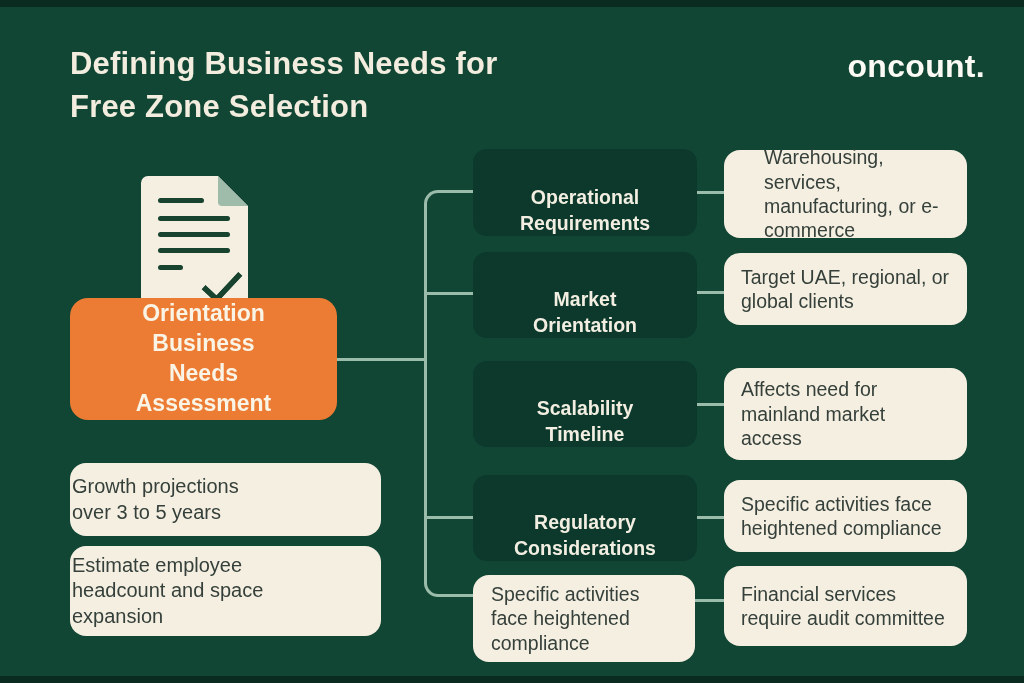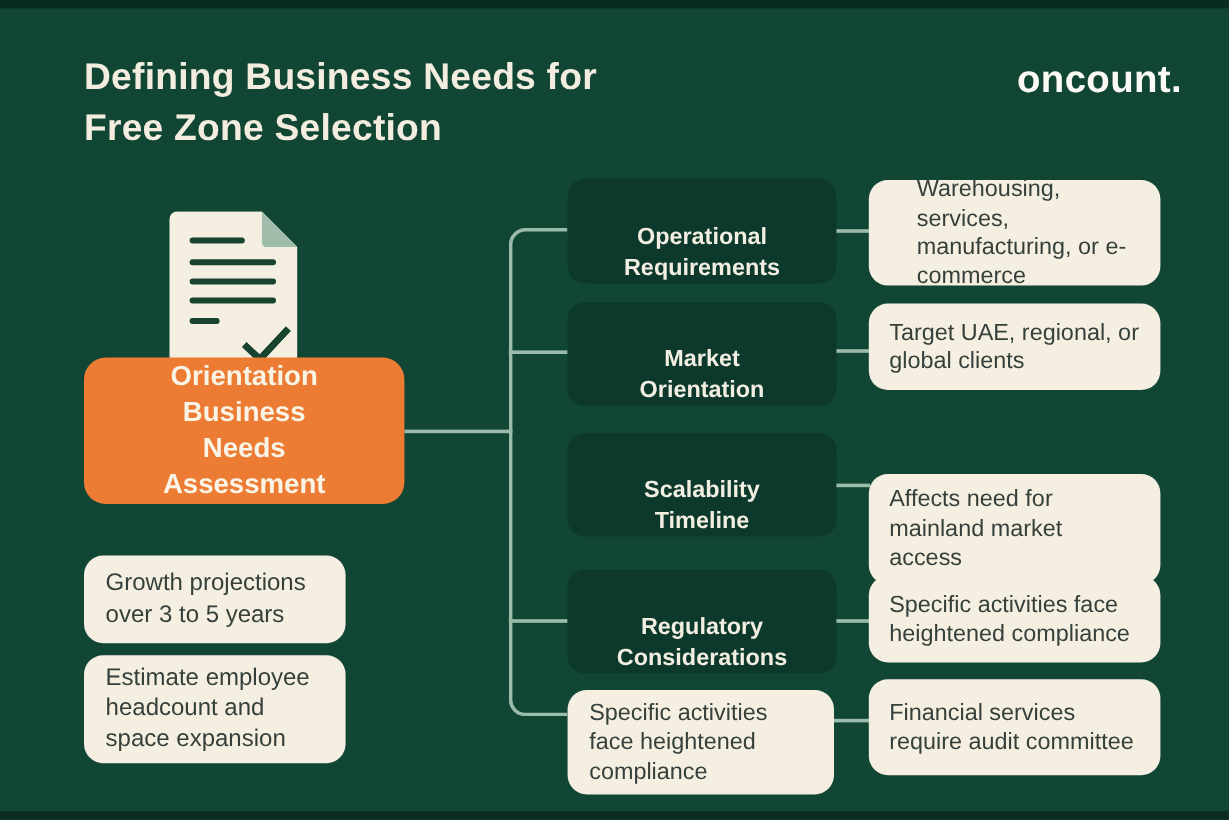--- a/index.html
+++ b/index.html
@@ -53,22 +53,22 @@
   .box{position:absolute;box-sizing:border-box;z-index:3;}
   .root-box{
     left:70px;top:298px;width:267px;height:122px;background:#ec7b33;border-radius:18px;
     display:flex;align-items:center;justify-content:center;text-align:center;
     color:#faf4e6;font-size:23px;font-weight:600;line-height:1.3;
   }
   .root-box span{display:block;max-width:175px;margin:0 auto;}
 
   .cream{background:#f5efe2;border-radius:16px;color:#35403a;}
   .note{
-    left:70px;width:218px;display:flex;align-items:center;
-    padding:10px 18px;font-size:20px;font-weight:500;line-height:1.28;
+    left:70px;width:311px;display:flex;align-items:center;
+    padding:10px 2px;font-size:20px;font-weight:500;line-height:1.28;
   }
   .note-1{top:463px;height:73px;}
   .note-2{top:546px;height:90px;}
   .note span{display:block;max-width:205px;}
 
   .dark-box{
     width:224px;left:473px;background:#0c392c;border-radius:14px;
     display:flex;align-items:flex-end;justify-content:center;text-align:center;
     color:#f2eee1;font-size:19.5px;font-weight:600;line-height:1.3;
   }
@@ -86,21 +86,21 @@
   .mid-cream span{display:block;max-width:168px;}
 
   .detail{
     left:724px;width:243px;border-radius:16px;
     display:flex;align-items:center;padding:8px 17px;
     font-size:19.5px;font-weight:500;line-height:1.25;
   }
   .detail span{display:block;max-width:212px;}
   .detail-1{top:150px;height:88px;padding-left:40px;}
   .detail-2{top:253px;height:72px;}
-  .detail-3{top:368px;height:92px;margin-top:27px;}
+  .detail-3{top:368px;height:92px;}
   .detail-4{top:480px;height:72px;}
   .detail-5{top:566px;height:80px;}
 </style>
 </head>
 <body>
 
 <div class="edge-strip edge-top"></div>
 <div class="edge-strip edge-bottom"></div>
 
 <div class="title">Defining Business Needs for Free Zone Selection</div>

